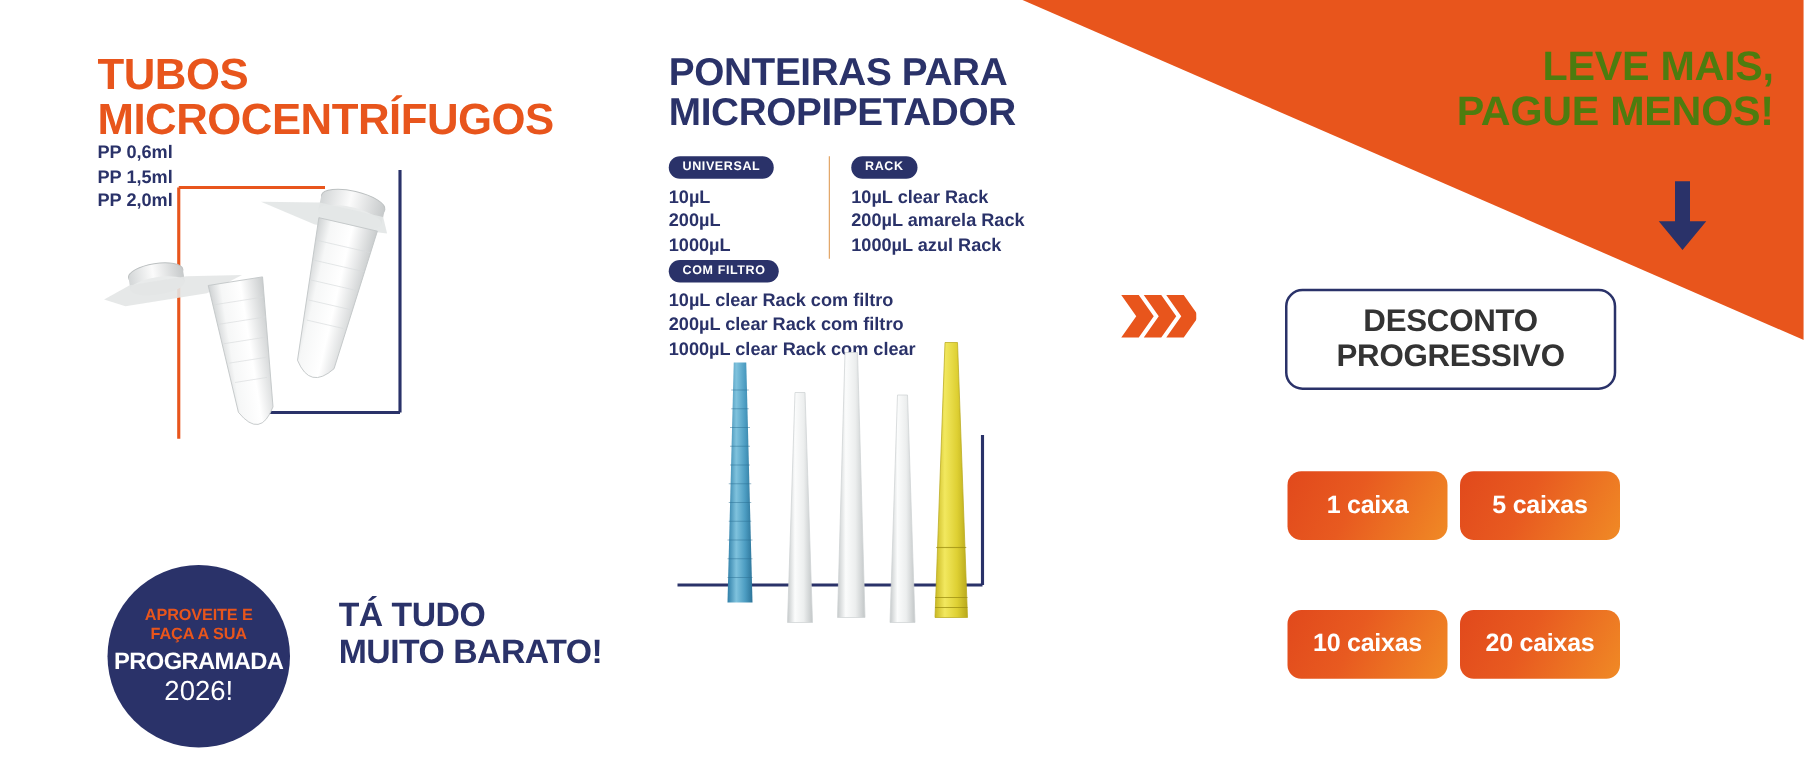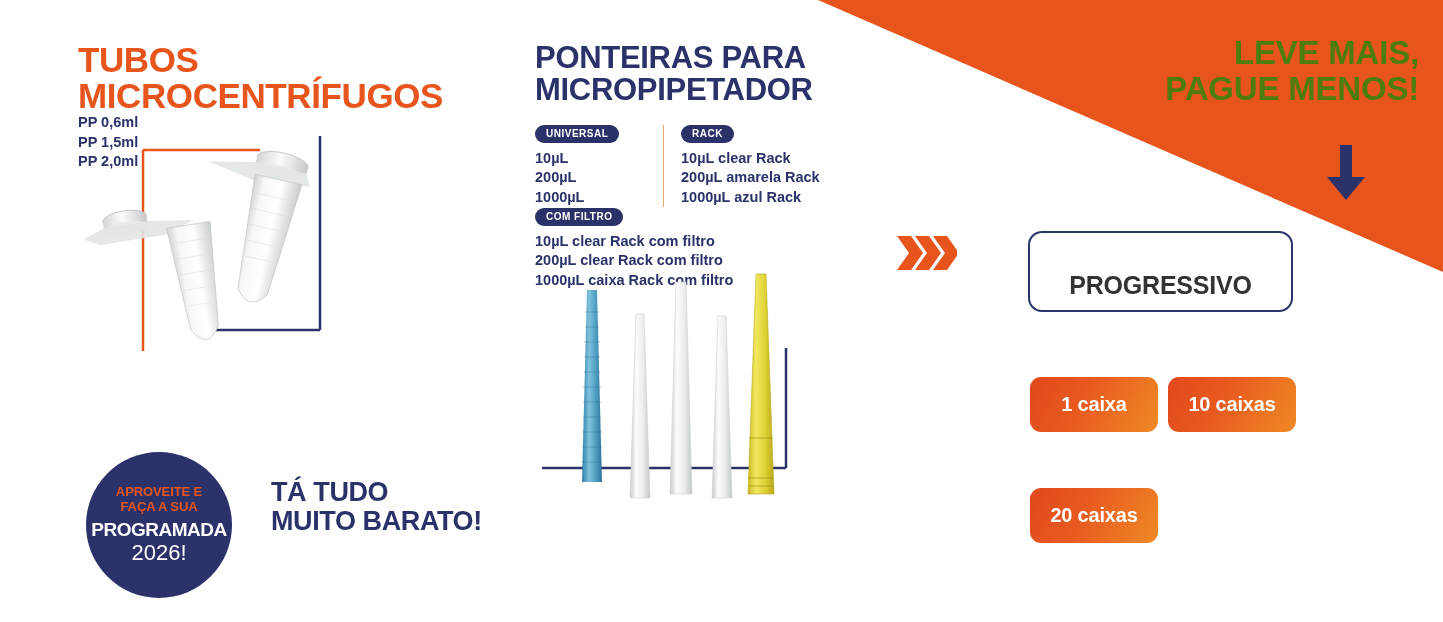--- a/index.html
+++ b/index.html
@@ -220,21 +220,21 @@
       <div>1000µL azul Rack</div>
     </div>
   </div>
 </div>
 
 <div id="sec-filtro">
   <span class="pill">COM FILTRO</span>
   <div class="list">
     <div>10µL clear Rack com filtro</div>
     <div>200µL clear Rack com filtro</div>
-    <div>1000µL caixa Rack com filtro</div>
+    <div>1000µL clear Rack com clear</div>
   </div>
 </div>
 
 <svg id="tips-art" viewBox="0 0 290 228">
   <defs>
     <linearGradient id="gBlue" x1="0" y1="0" x2="1" y2="0">
       <stop offset="0%" stop-color="#2f7fa8"></stop>
       <stop offset="35%" stop-color="#7fc2dd"></stop>
       <stop offset="70%" stop-color="#4d9dc2"></stop>
       <stop offset="100%" stop-color="#2c7499"></stop>
@@ -295,27 +295,28 @@
   <span>LEVE MAIS,</span><br>
   <span>PAGUE MENOS!</span>
 </h1>
 
 <svg id="down-arrow" width="48" height="60" viewBox="0 0 48 60">
   <path d="M18 2 L30 2 L30 34 L43 34 L24 57 L5 34 L18 34 Z" fill="#2A3269"></path>
 </svg>
 
 <div id="desconto-card">
   <div class="txt">
-    <br>
+    <span>DESCONTO</span><br>
     <span>PROGRESSIVO</span>
   </div>
 </div>
 
 <div id="box-grid">
   <div class="qbox">1 caixa</div>
+  <div class="qbox">5 caixas</div>
   <div class="qbox">10 caixas</div>
   <div class="qbox">20 caixas</div>
 </div>
 
 <div id="badge">
   <div class="top">
     <span>APROVEITE E</span><br>
     <span>FAÇA A SUA</span>
   </div>
   <div class="mid">PROGRAMADA</div>

